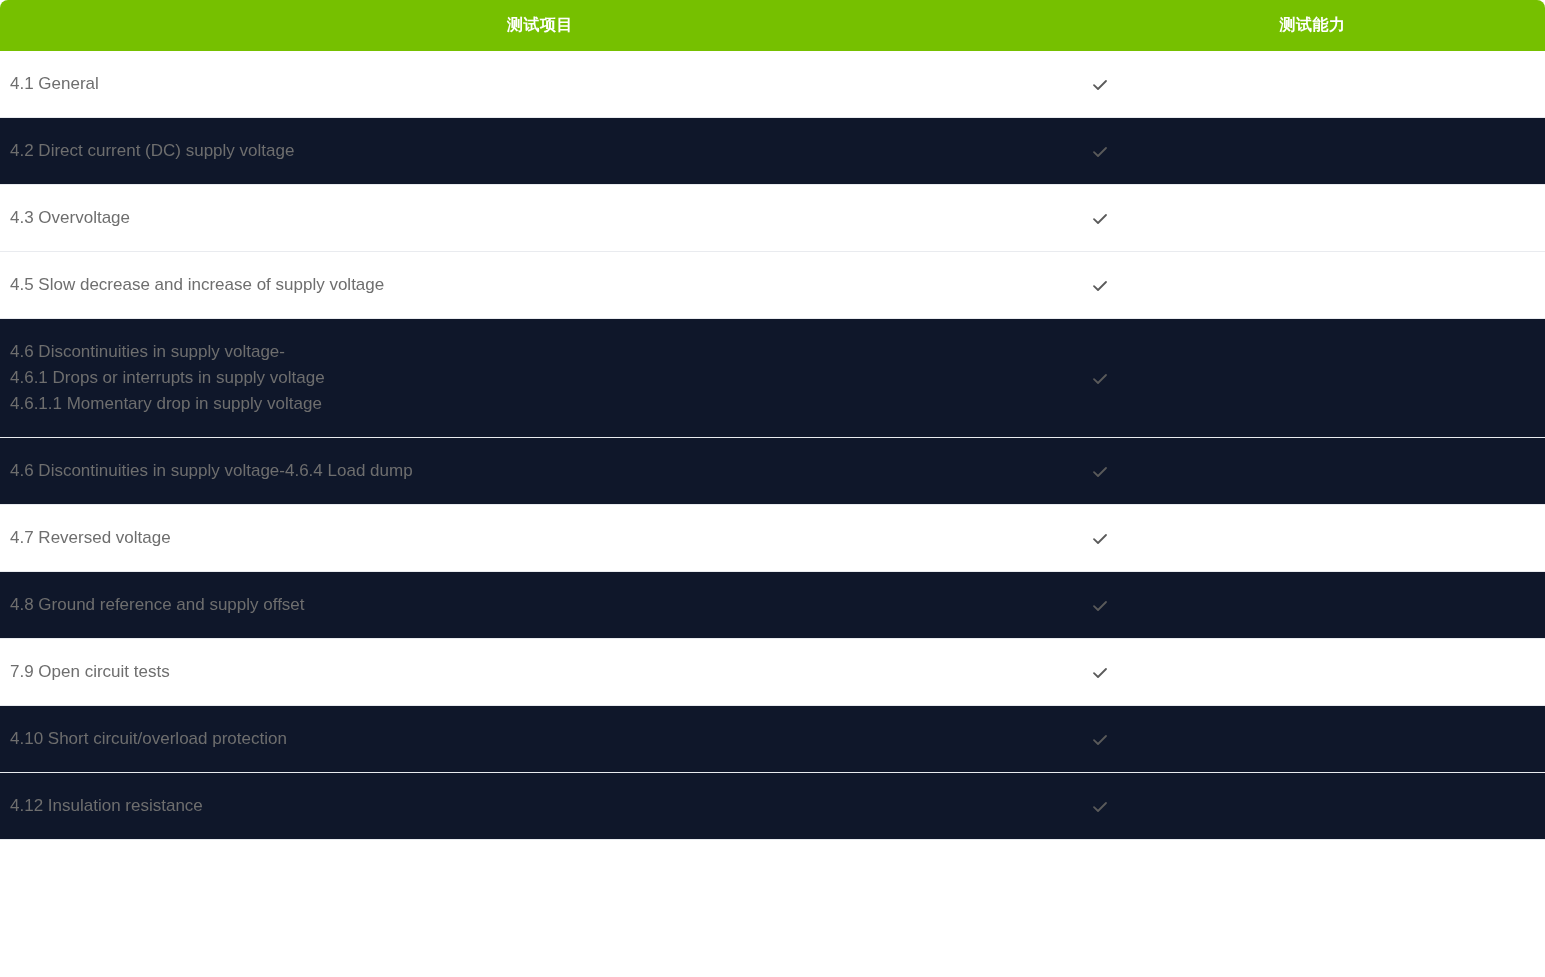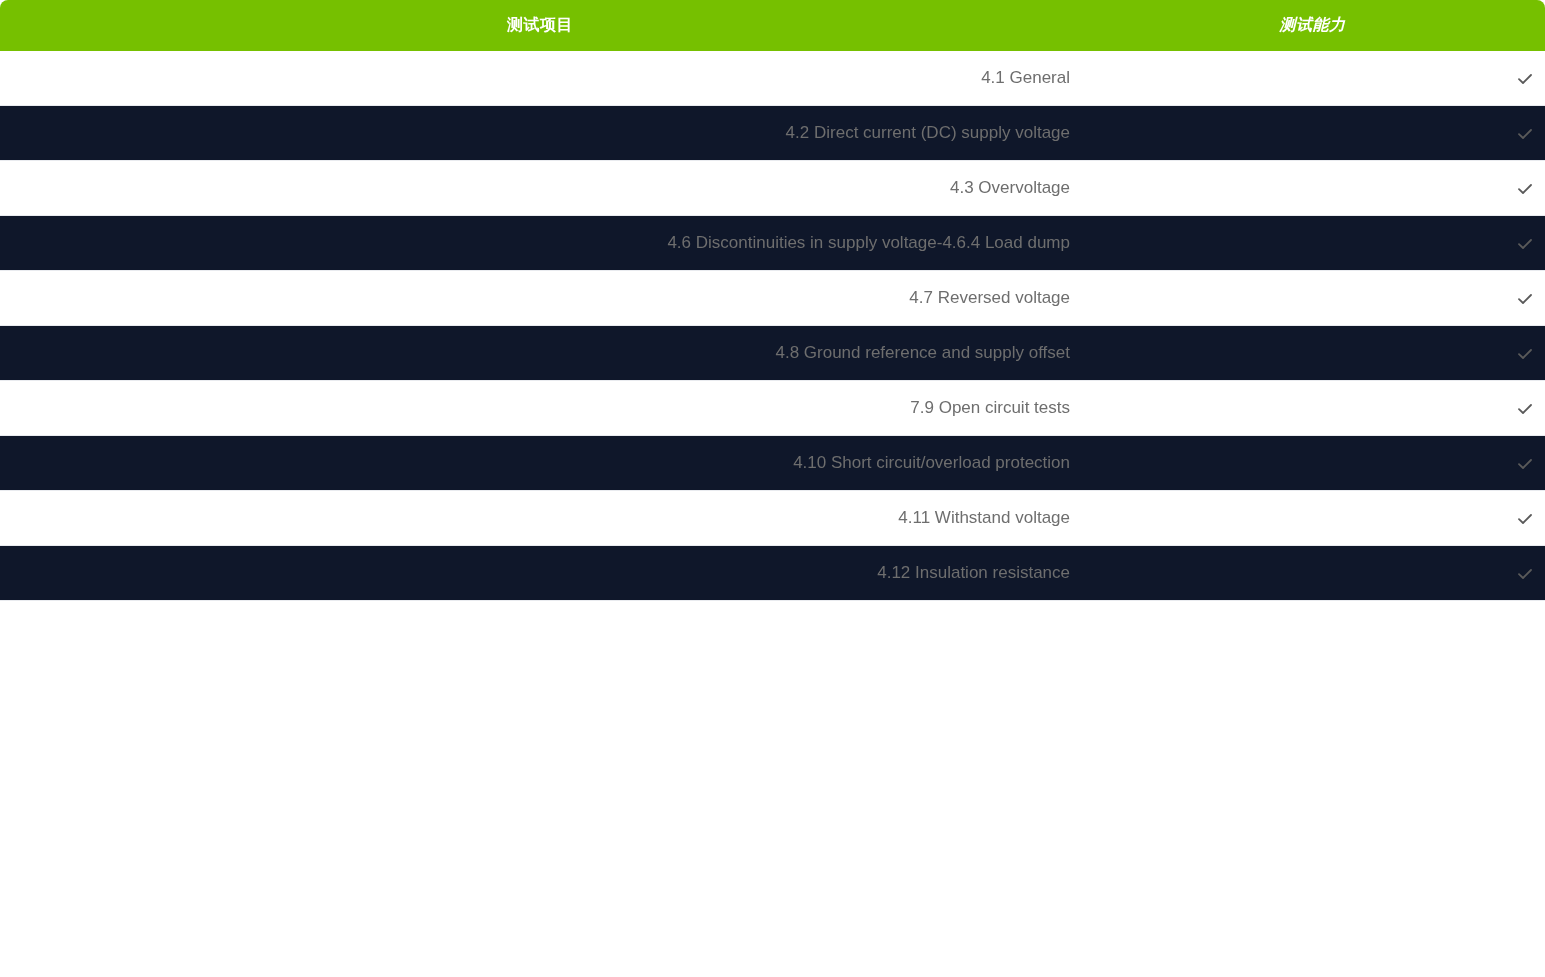--- a/index.html
+++ b/index.html
@@ -29,29 +29,28 @@
     height: 51px;
     padding: 12px;
   }
   #capability-table thead th.col-item {
     width: 1080px;
     border-top-left-radius: 8px;
   }
   #capability-table thead th.col-cap {
     width: 465px;
     border-top-right-radius: 8px;
-    font-style: italic;
   }
   #capability-table tbody td {
     font-size: 17px;
     color: #6e6e6e;
-    text-align: right;
+    text-align: left;
     vertical-align: middle;
     border-bottom: 1px solid #e9ebef;
-    padding: 14px 10px;
+    padding: 20px 10px;
     line-height: 26px;
     font-weight: 400;
   }
   #capability-table tbody tr.odd td { background: #ffffff; }
   #capability-table tbody tr.even td { background: #0f172a; }
   #capability-table tbody td.cap-cell {
     font-size: 16px;
   }
   .check-icon {
     display: inline-block;
@@ -91,20 +90,38 @@
             </svg></span></td>
       </tr>
       <tr class="odd">
         <td class="item-cell">
           <span class="item-line">4.3 Overvoltage</span>
         </td>
         <td class="cap-cell"><span class="check-icon"><svg viewBox="0 0 20 20" fill="none" xmlns="http://www.w3.org/2000/svg">
               <path d="M4 10.2 L8 14 L16 6" stroke="currentColor" stroke-width="1.8" stroke-linecap="round" stroke-linejoin="round"></path>
             </svg></span></td>
       </tr>
+      <tr class="odd">
+        <td class="item-cell">
+          <span class="item-line">4.5 Slow decrease and increase of supply voltage</span>
+        </td>
+        <td class="cap-cell"><span class="check-icon"><svg viewBox="0 0 20 20" fill="none" xmlns="http://www.w3.org/2000/svg">
+              <path d="M4 10.2 L8 14 L16 6" stroke="currentColor" stroke-width="1.8" stroke-linecap="round" stroke-linejoin="round"></path>
+            </svg></span></td>
+      </tr>
+      <tr class="even">
+        <td class="item-cell">
+          <span class="item-line">4.6 Discontinuities in supply voltage-</span>
+          <span class="item-line">4.6.1 Drops or interrupts in supply voltage</span>
+          <span class="item-line">4.6.1.1 Momentary drop in supply voltage</span>
+        </td>
+        <td class="cap-cell"><span class="check-icon"><svg viewBox="0 0 20 20" fill="none" xmlns="http://www.w3.org/2000/svg">
+              <path d="M4 10.2 L8 14 L16 6" stroke="currentColor" stroke-width="1.8" stroke-linecap="round" stroke-linejoin="round"></path>
+            </svg></span></td>
+      </tr>
       <tr class="even">
         <td class="item-cell">
           <span class="item-line">4.6 Discontinuities in supply voltage-4.6.4 Load dump</span>
         </td>
         <td class="cap-cell"><span class="check-icon"><svg viewBox="0 0 20 20" fill="none" xmlns="http://www.w3.org/2000/svg">
               <path d="M4 10.2 L8 14 L16 6" stroke="currentColor" stroke-width="1.8" stroke-linecap="round" stroke-linejoin="round"></path>
             </svg></span></td>
       </tr>
       <tr class="odd">
         <td class="item-cell">
@@ -131,28 +148,20 @@
             </svg></span></td>
       </tr>
       <tr class="even">
         <td class="item-cell">
           <span class="item-line">4.10 Short circuit/overload protection</span>
         </td>
         <td class="cap-cell"><span class="check-icon"><svg viewBox="0 0 20 20" fill="none" xmlns="http://www.w3.org/2000/svg">
               <path d="M4 10.2 L8 14 L16 6" stroke="currentColor" stroke-width="1.8" stroke-linecap="round" stroke-linejoin="round"></path>
             </svg></span></td>
       </tr>
-      <tr class="odd">
-        <td class="item-cell">
-          <span class="item-line">4.11 Withstand voltage</span>
-        </td>
-        <td class="cap-cell"><span class="check-icon"><svg viewBox="0 0 20 20" fill="none" xmlns="http://www.w3.org/2000/svg">
-              <path d="M4 10.2 L8 14 L16 6" stroke="currentColor" stroke-width="1.8" stroke-linecap="round" stroke-linejoin="round"></path>
-            </svg></span></td>
-      </tr>
       <tr class="even">
         <td class="item-cell">
           <span class="item-line">4.12 Insulation resistance</span>
         </td>
         <td class="cap-cell"><span class="check-icon"><svg viewBox="0 0 20 20" fill="none" xmlns="http://www.w3.org/2000/svg">
               <path d="M4 10.2 L8 14 L16 6" stroke="currentColor" stroke-width="1.8" stroke-linecap="round" stroke-linejoin="round"></path>
             </svg></span></td>
       </tr>
     </tbody>
 </table>

